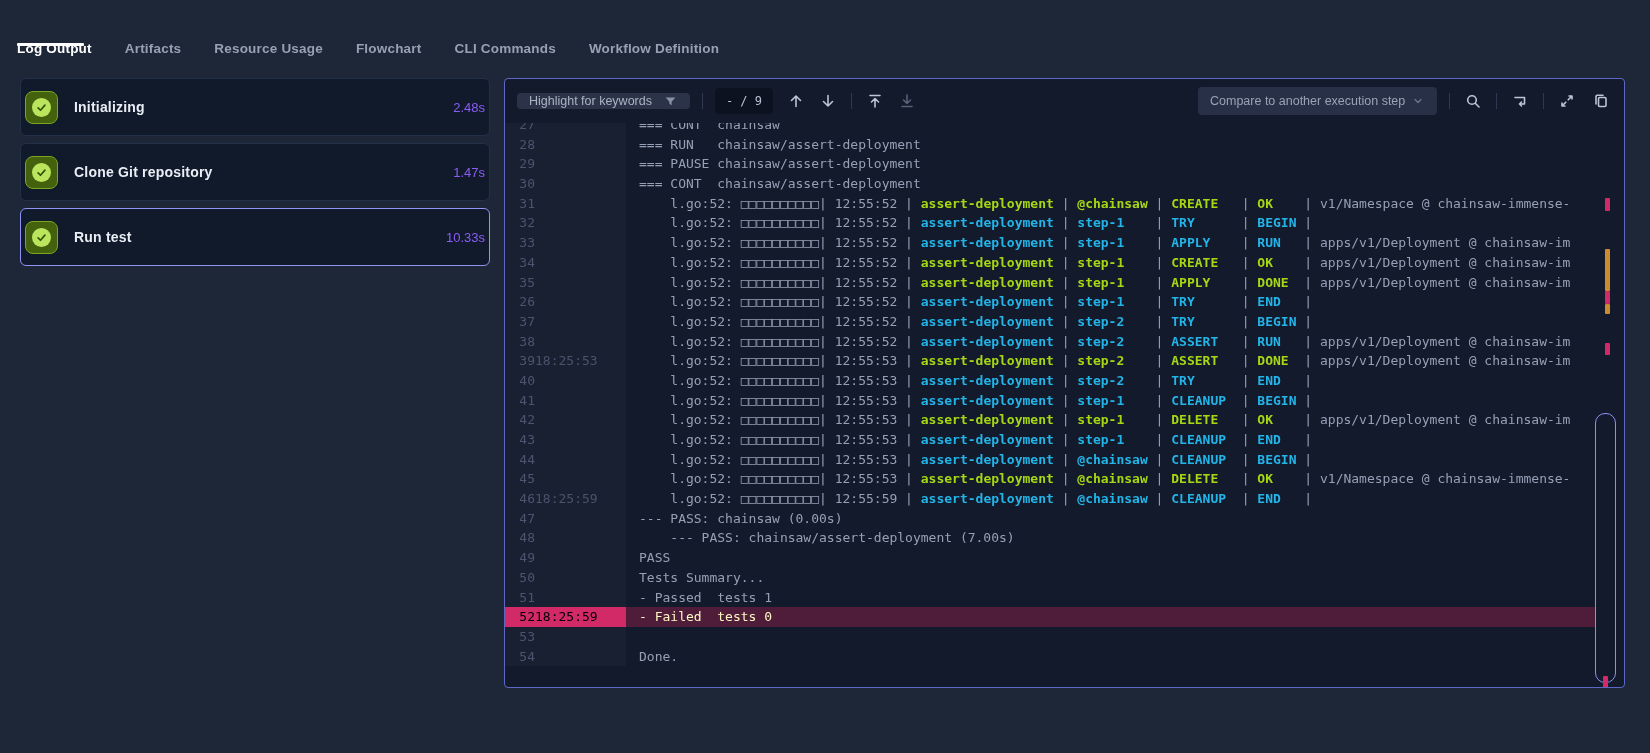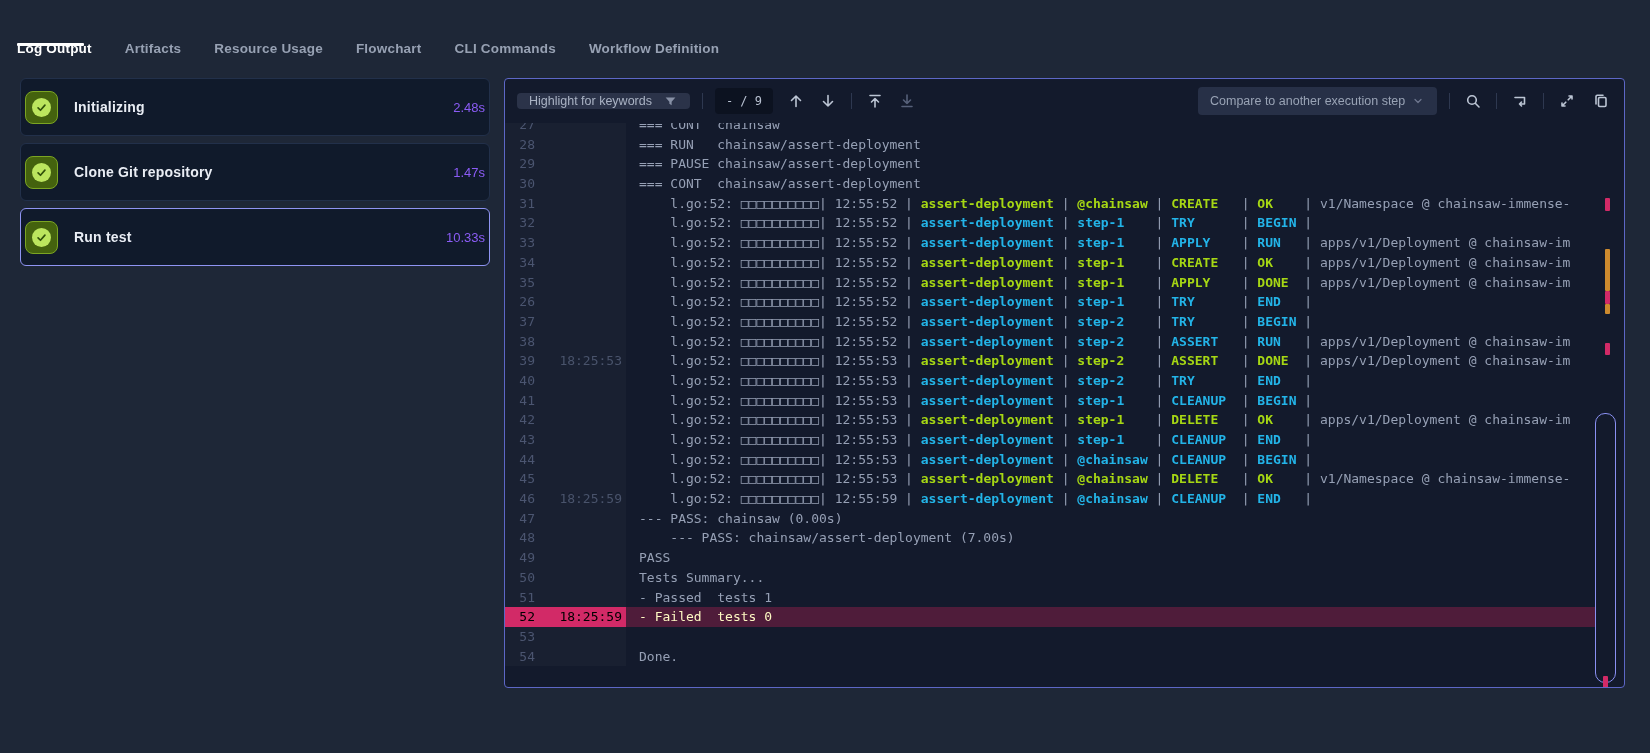--- a/index.html
+++ b/index.html
@@ -48,21 +48,21 @@
   .tbtn{display:flex;align-items:center;justify-content:center;width:22px;height:22px;cursor:pointer;}
   .tbtn svg{stroke:#bcc5d4;fill:none;stroke-width:1.6;stroke-linecap:round;stroke-linejoin:round;}
   .tbtn.dim svg{stroke:#566079;}
   .mgap{margin-left:6px;}
   
   .viewport{position:absolute;top:44px;left:0;right:0;bottom:0;overflow:hidden;
             font-family:"DejaVu Sans Mono",monospace;font-size:13px;line-height:19.7px;}
   .rows{margin-top:-8px;}
   .lrow{display:flex;height:19.7px;white-space:pre;}
   .ln{width:30px;flex:none;text-align:right;color:#4b5570;background:var(--gutter-bg);}
-  .ts{width:91px;flex:none;text-align:right;padding-right:4px;color:#49536b;background:var(--gutter-bg);}
+  .ts{width:91px;flex:none;padding-right:4px;color:#49536b;background:var(--gutter-bg);}
   .ct{flex:1;padding-left:13px;overflow:hidden;color:#96a0b5;margin-right:29px;}
   .seg-g{color:var(--lime);font-weight:bold;}
   .seg-c{color:var(--cyan);font-weight:bold;}
   .lrow.hl .ln,.lrow.hl .ts{background:var(--pink);color:#000000;}
   .lrow.hl .ct{background:var(--maroon);color:#fef9c3;}
   
   .track{position:absolute;top:44px;bottom:0;right:7px;width:22px;}
   .mark{position:absolute;left:10px;width:5px;border-radius:1px;}
   .thumb{position:absolute;left:0;width:21px;border:1.5px solid #8a90f2;border-radius:10px;}
   .tick{position:absolute;left:8px;width:5px;border-radius:1px;background:var(--pink);}

